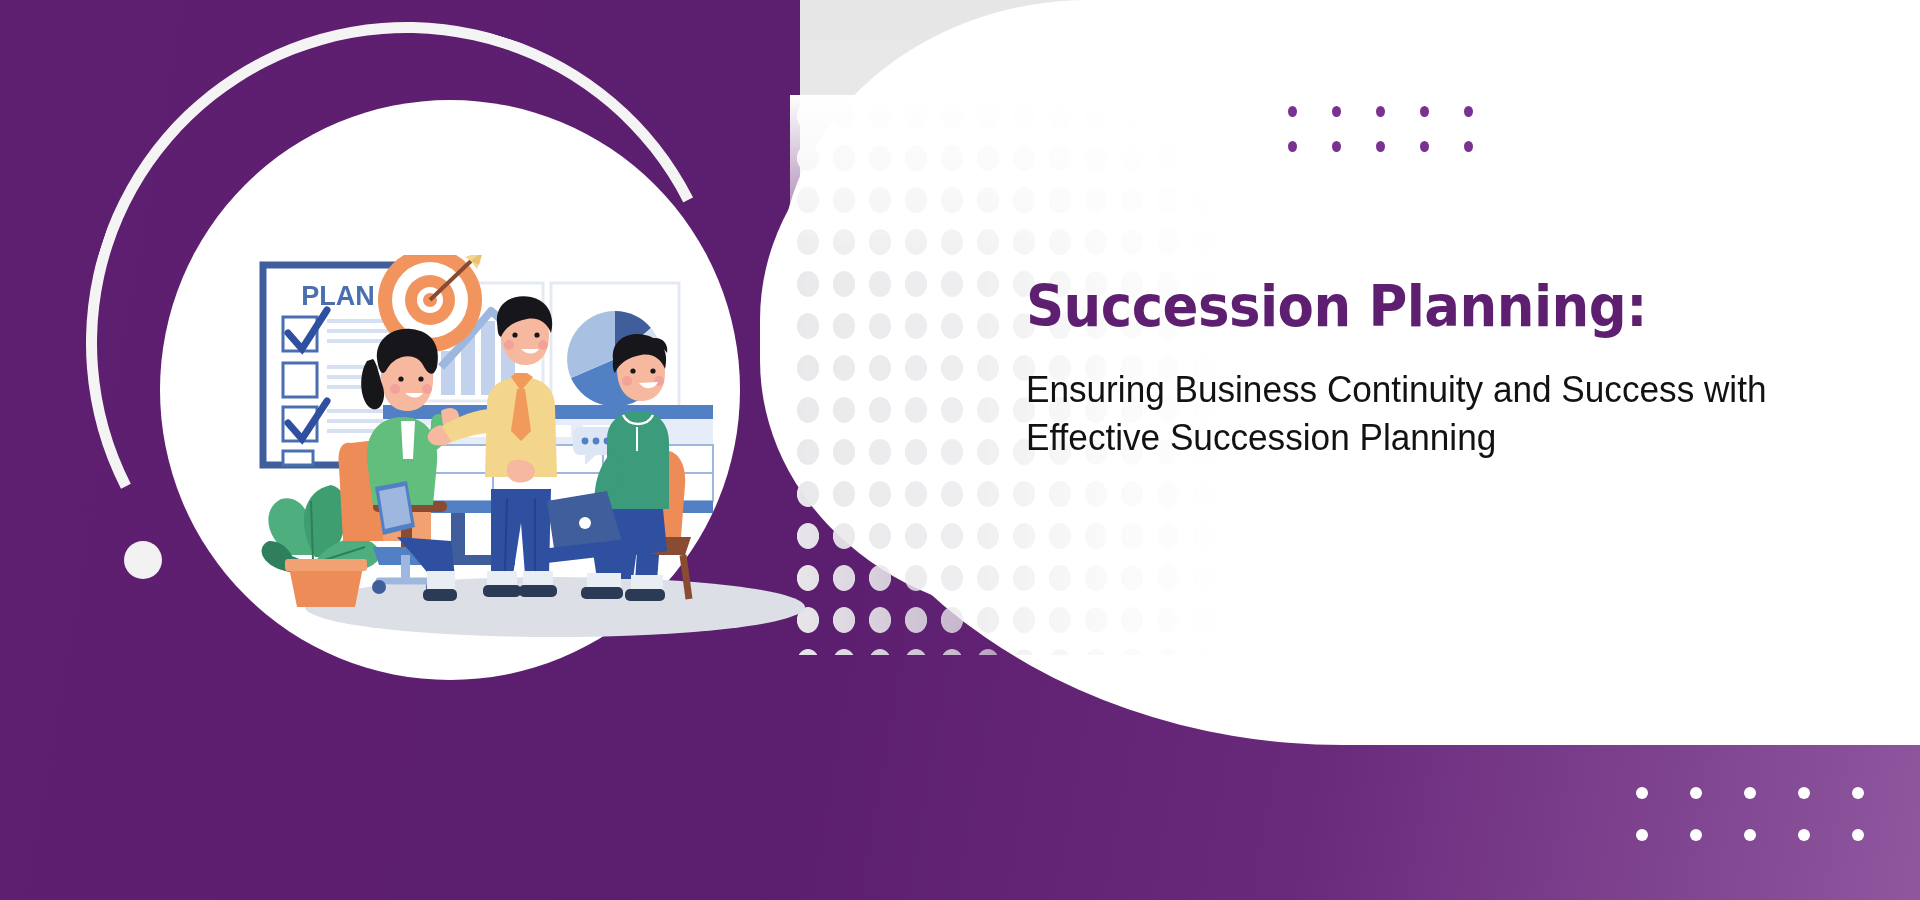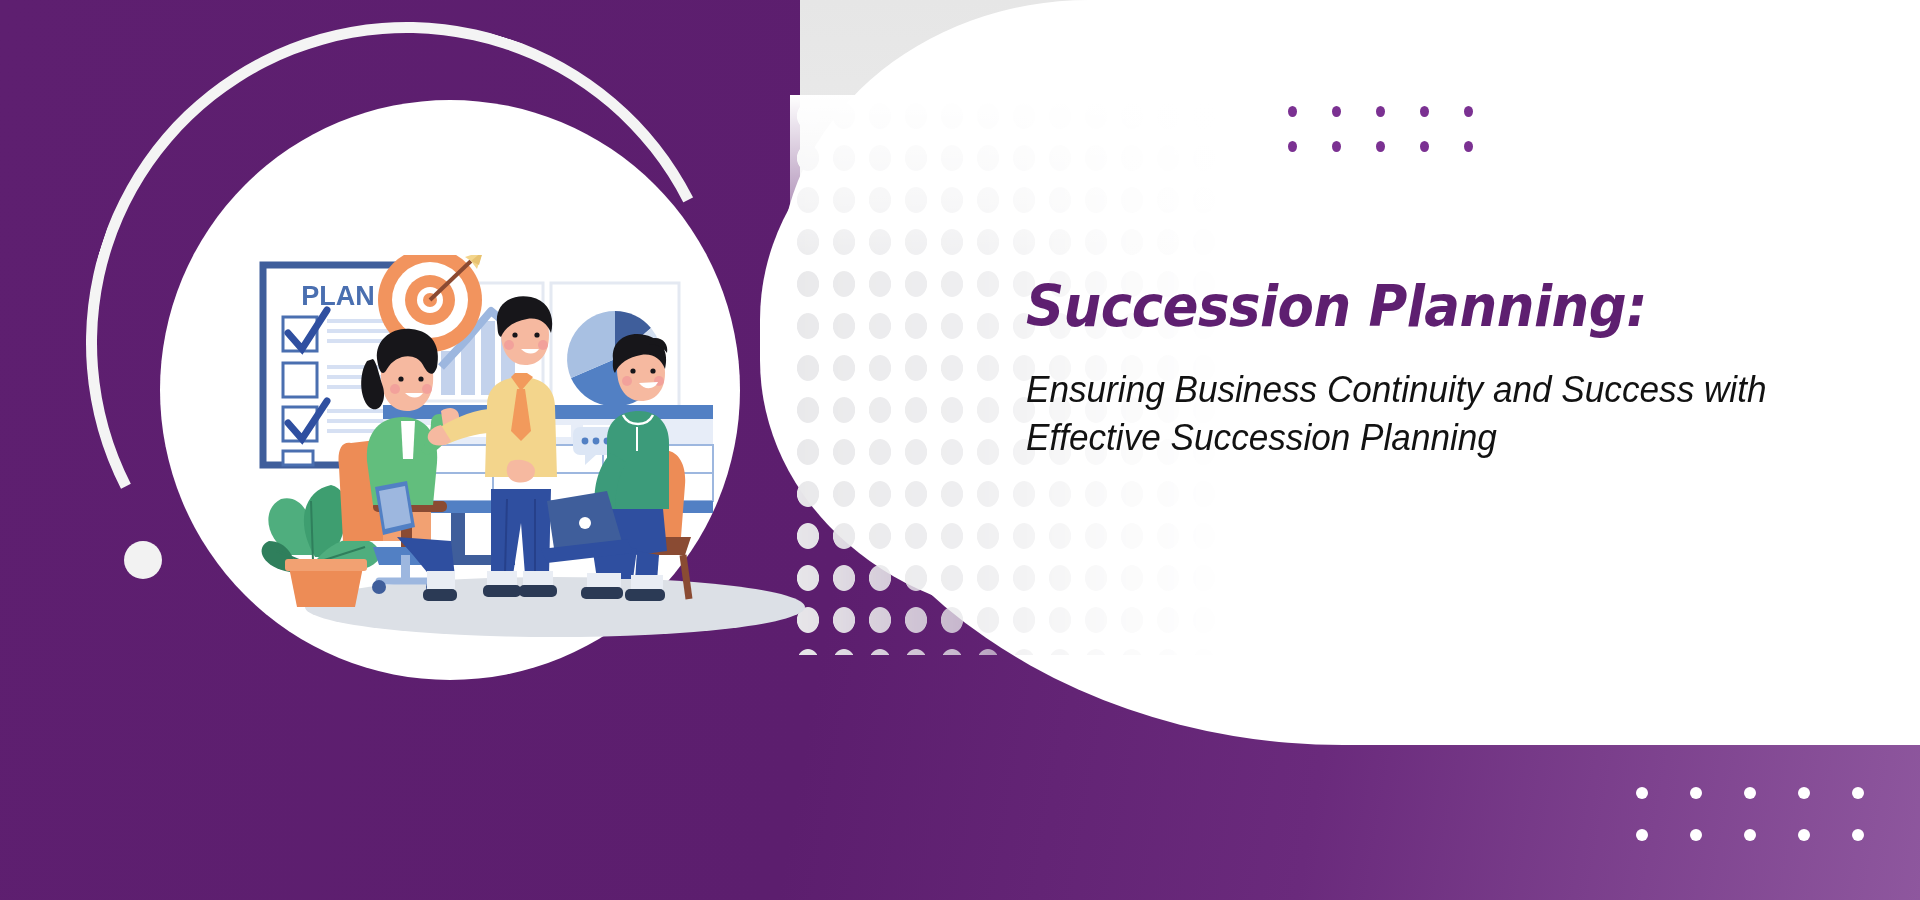--- a/index.html
+++ b/index.html
@@ -136,21 +136,20 @@
     gap: 30px 42px;
   }
   .dot-grid-bottom .dot { background: #FFFFFF; width: 12px; height: 12px; }
 
   
   .text-block {
     position: absolute;
     left: 1026px;
     top: 276px;
     width: 830px;
-    font-style: italic;
   }
   .headline {
     margin: 0;
     font-family: "DejaVu Sans", sans-serif;
     font-size: 57px;
     line-height: 1.08;
     font-weight: 700;
     letter-spacing: -0.6px;
     color: #5E1F70;
     transform: scaleX(0.93);

